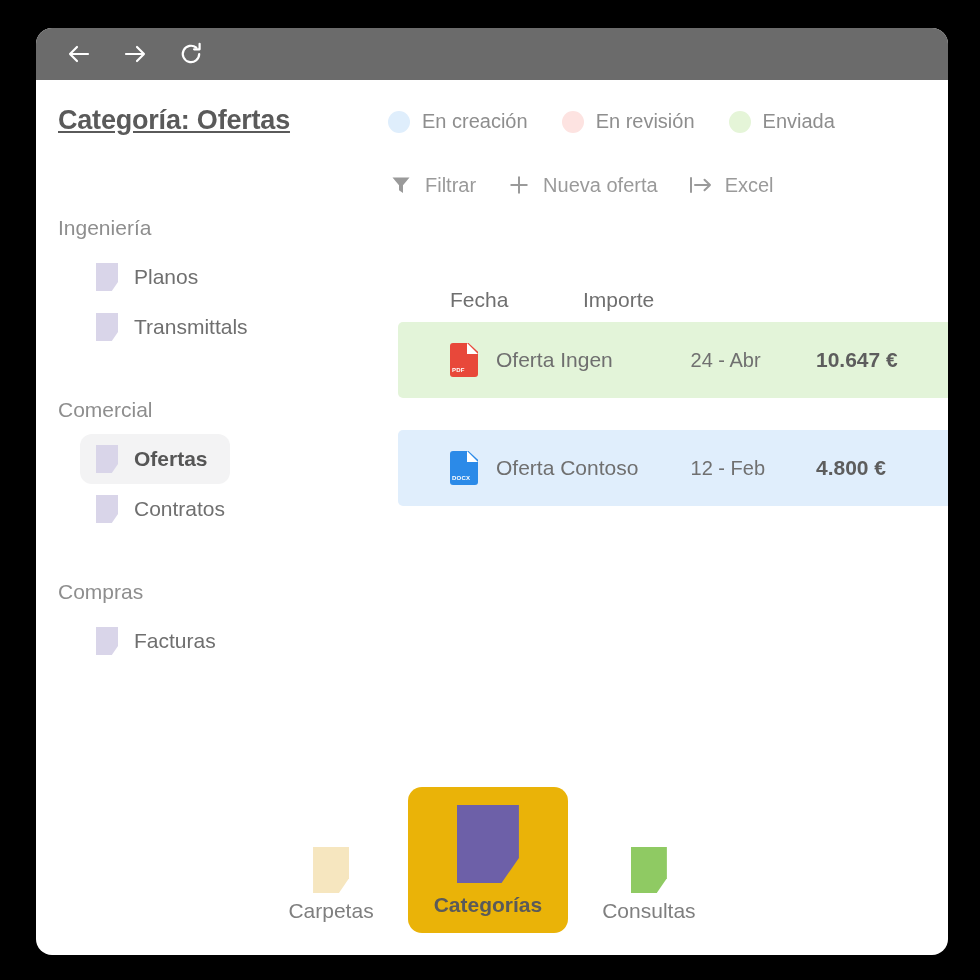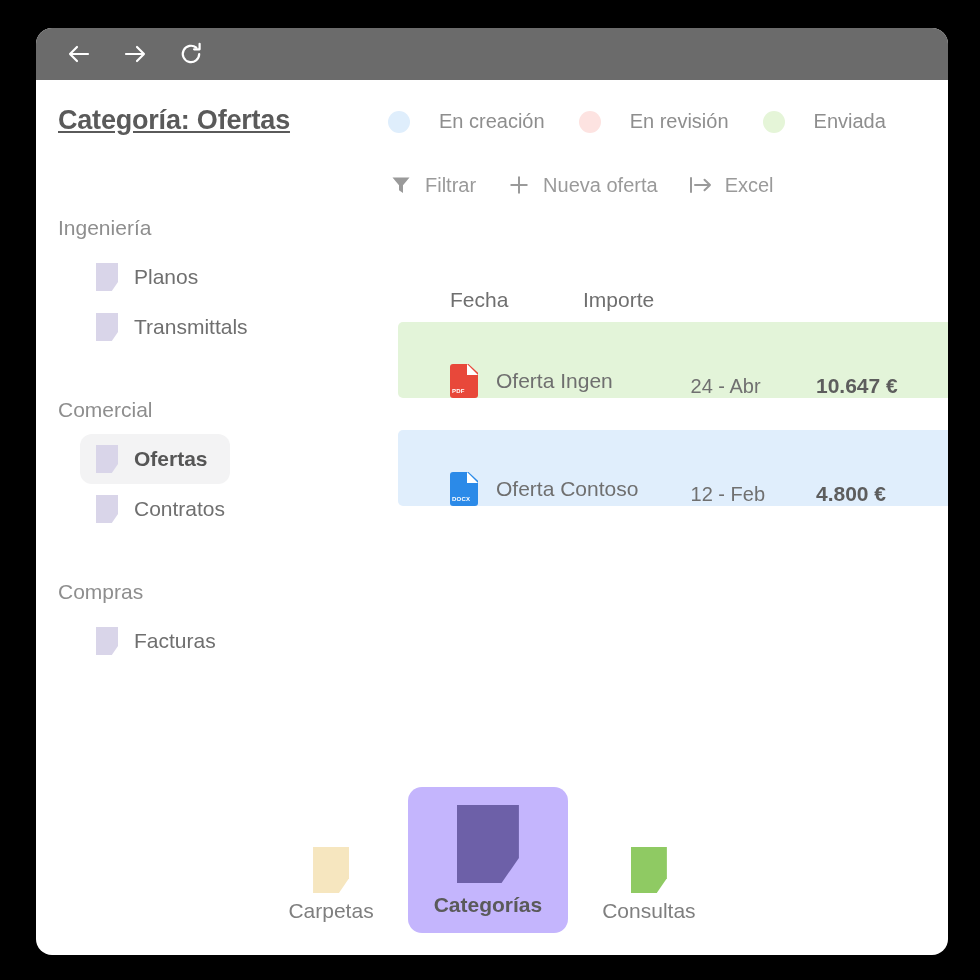--- a/index.html
+++ b/index.html
@@ -65,21 +65,21 @@
     position: absolute;
     left: 352px;
     top: 30px;
     display: flex;
     align-items: center;
     gap: 34px;
   }
   .legend-item {
     display: flex;
     align-items: center;
-    gap: 29px;
+    gap: 12px;
     white-space: nowrap;
   }
   .legend-dot {
     width: 22px;
     height: 22px;
     border-radius: 50%;
     flex: none;
   }
   .legend-label {
     font-size: 20px;
@@ -175,21 +175,21 @@
   .th {
     font-size: 21px;
     color: #6f6f6f;
   }
   .th-oferta { width: 255px; }
   .th-fecha  { width: 133px; }
   .th-importe{ width: 140px; }
 
   .t-row {
     display: flex;
-    align-items: flex-end;
+    align-items: center;
     height: 76px;
     padding-left: 52px;
     margin-bottom: 32px;
     border-radius: 5px 0 0 5px;
   }
   .t-row:last-child { margin-bottom: 0; }
 
   .cell-oferta {
     width: 255px;
     display: flex;
@@ -255,21 +255,21 @@
   }
   .nav-item {
     display: flex;
     flex-direction: column;
     align-items: center;
     cursor: pointer;
     padding: 10px 12px;
     border-radius: 14px;
   }
   .nav-item.active {
-    background: #c4b5fd;
+    background: #eab308;
     padding: 18px 26px 16px;
   }
   .nav-glyph {
     flex: none;
     clip-path: polygon(0 0, 100% 0, 100% 68%, 72% 100%, 0 100%);
   }
   .nav-glyph.small { width: 36px; height: 46px; margin-bottom: 6px; }
   .nav-glyph.big   { width: 62px; height: 78px; margin-bottom: 10px; }
   .nav-label {
     font-size: 21px;

